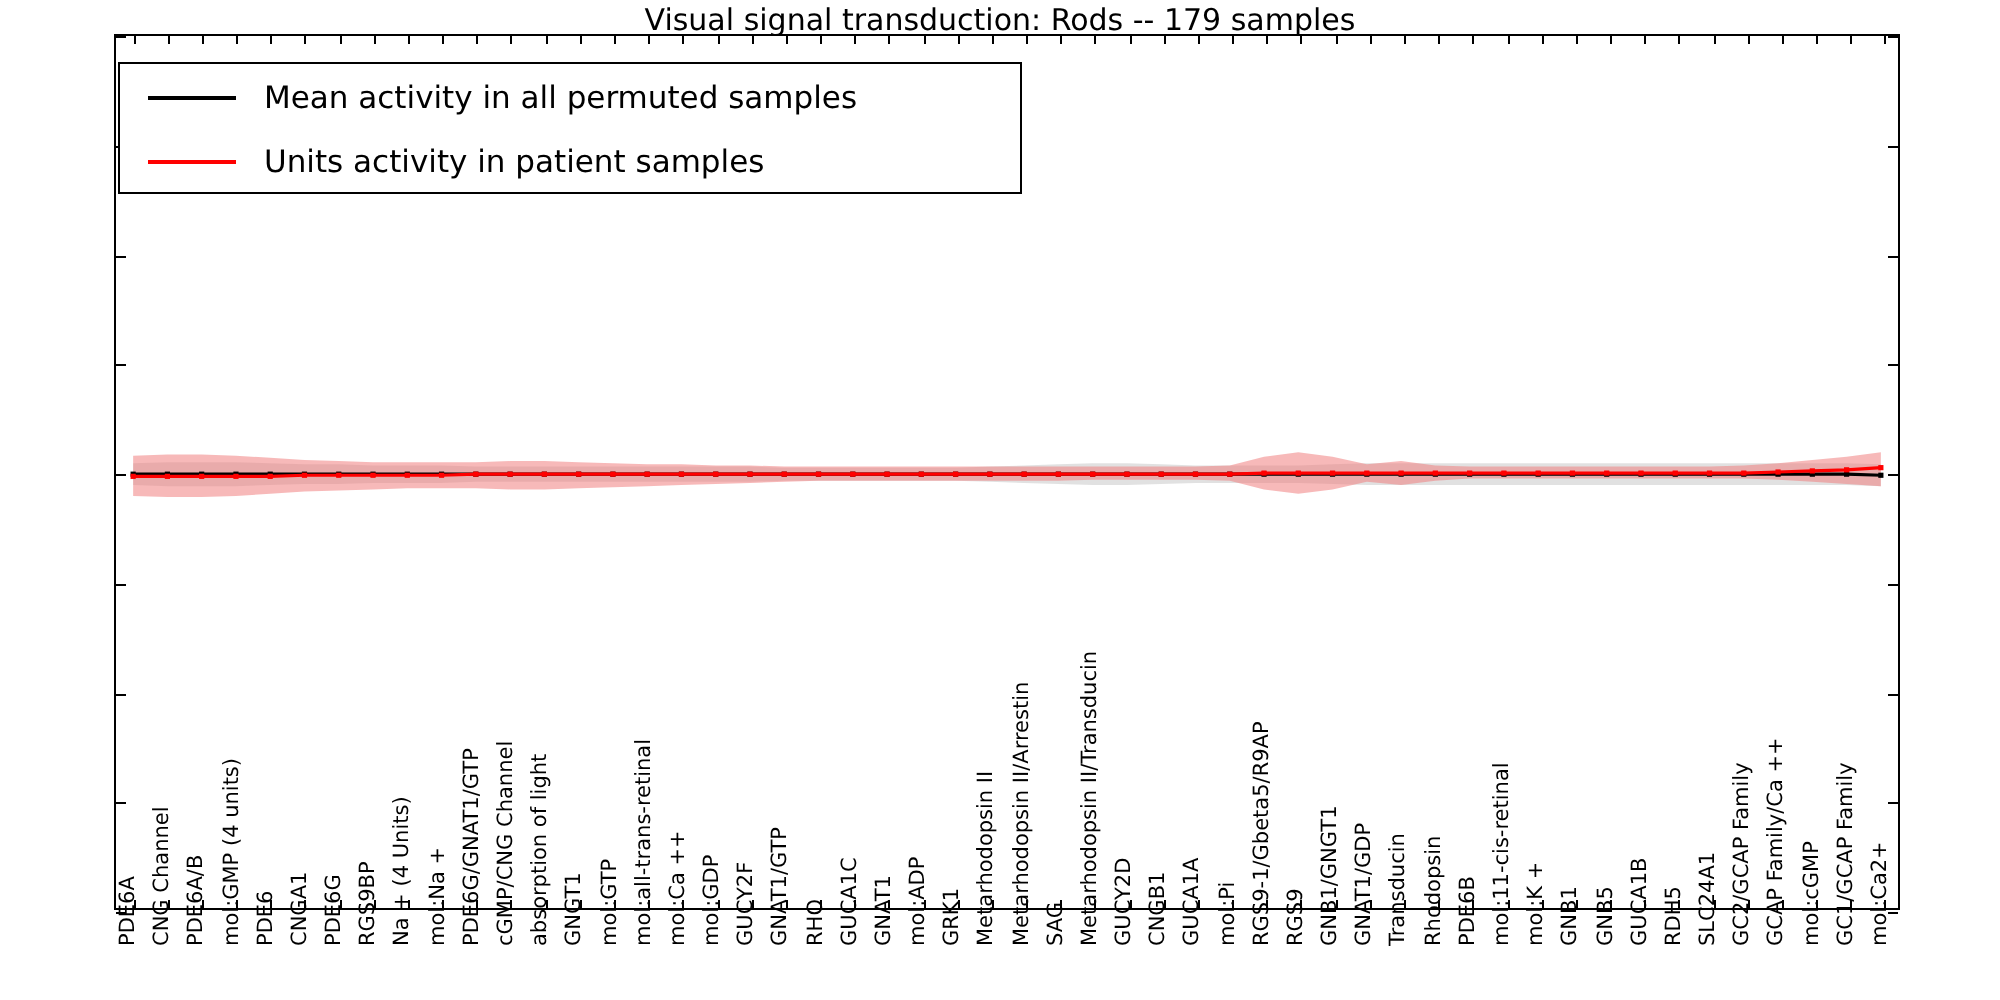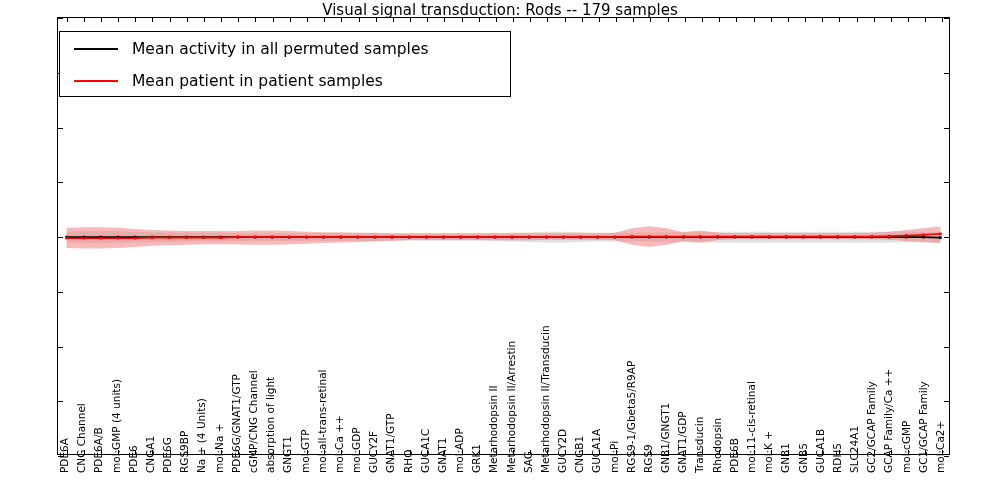--- a/index.html
+++ b/index.html
@@ -316,21 +316,21 @@
         <div class="xtick top" style="left: 884.413px;"></div>
       </div>
 
     <div class="legend">
       <div class="legend-row" style="top:0px">
         <span class="legend-swatch black"></span>
         <span class="legend-text">Mean activity in all permuted samples</span>
       </div>
       <div class="legend-row" style="top:32px">
         <span class="legend-swatch red"></span>
-        <span class="legend-text">Mean patient in patient samples</span>
+        <span class="legend-text">Units activity in patient samples</span>
       </div>
     </div>
   </div>
 
   <div id="ytick-labels">
       <div class="ytick-label" style="top: 455px;"></div>
       <div class="ytick-label" style="top: 400.25px;"></div>
       <div class="ytick-label" style="top: 345.5px;"></div>
       <div class="ytick-label" style="top: 290.75px;"></div>
       <div class="ytick-label" style="top: 236px;"></div>

